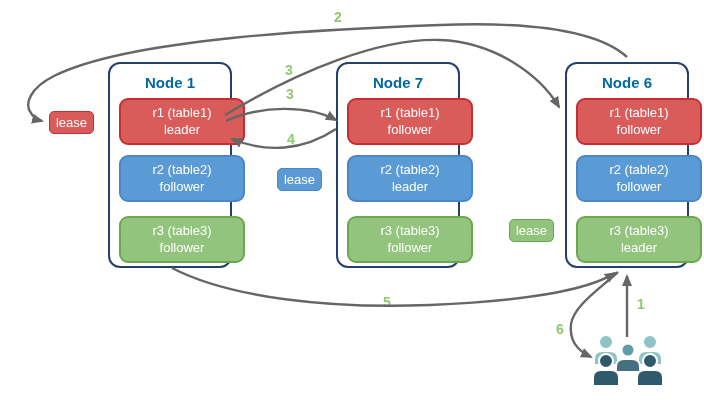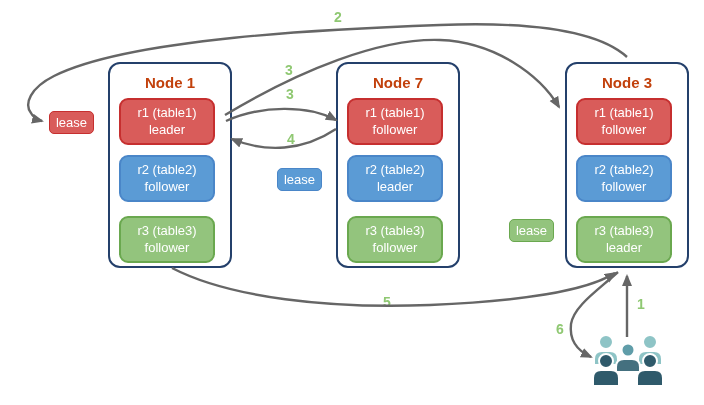--- a/index.html
+++ b/index.html
@@ -6,24 +6,24 @@
   .canvas{
     position:relative;width:704px;height:405px;background:#ffffff;
     font-family:"Liberation Sans",sans-serif;overflow:hidden;
   }
   .node{
     position:absolute;top:62px;width:124px;height:206px;background:#fff;
     border:2px solid var(--node_border,#24406b);border-radius:12px;box-sizing:border-box;
   }
   .node-1{left:108px}.node-2{left:336px}.node-3{left:565px}
   .node-title{
-    text-align:center;margin-top:10px;font-weight:bold;font-size:15px;color:#c2410c;
+    text-align:center;margin-top:10px;font-weight:bold;font-size:15px;color:#0369a1;
   }
   .replica{
-    position:absolute;left:9px;width:96px;height:47px;border-radius:9px;
+    position:absolute;left:9px;width:126px;height:47px;border-radius:9px;
     border:2px solid;box-sizing:border-box;display:flex;flex-direction:column;
     align-items:center;justify-content:center;color:#fff;font-size:13px;line-height:1.3;
     text-align:center;
   }
   .replica[data-color="red"]{background:var(--red_fill,#d95c5a);border-color:var(--red_border,#c62f2f)}
   .replica[data-color="blue"]{background:var(--blue_fill,#5b9bd5);border-color:var(--blue_border,#4a86c8)}
   .replica[data-color="green"]{background:var(--green_fill,#93c47d);border-color:var(--green_border,#6aa84f)}
   .r1{top:34px}.r2{top:91px}.r3{top:152px}
   .lease{
     position:absolute;width:45px;height:23px;border-radius:5px;border:1.5px solid;
@@ -83,21 +83,21 @@
       <span>r2 (table2)</span>
       <span>leader</span>
     </div>
     <div class="replica r3" data-color="green">
       <span>r3 (table3)</span>
       <span>follower</span>
     </div>
   </div>
 
   <div class="node node-3">
-    <div class="node-title">Node 3</div>
+    <div class="node-title">Node 6</div>
     <div class="replica r1" data-color="red">
       <span>r1 (table1)</span>
       <span>follower</span>
     </div>
     <div class="replica r2" data-color="blue">
       <span>r2 (table2)</span>
       <span>follower</span>
     </div>
     <div class="replica r3" data-color="green">
       <span>r3 (table3)</span>

